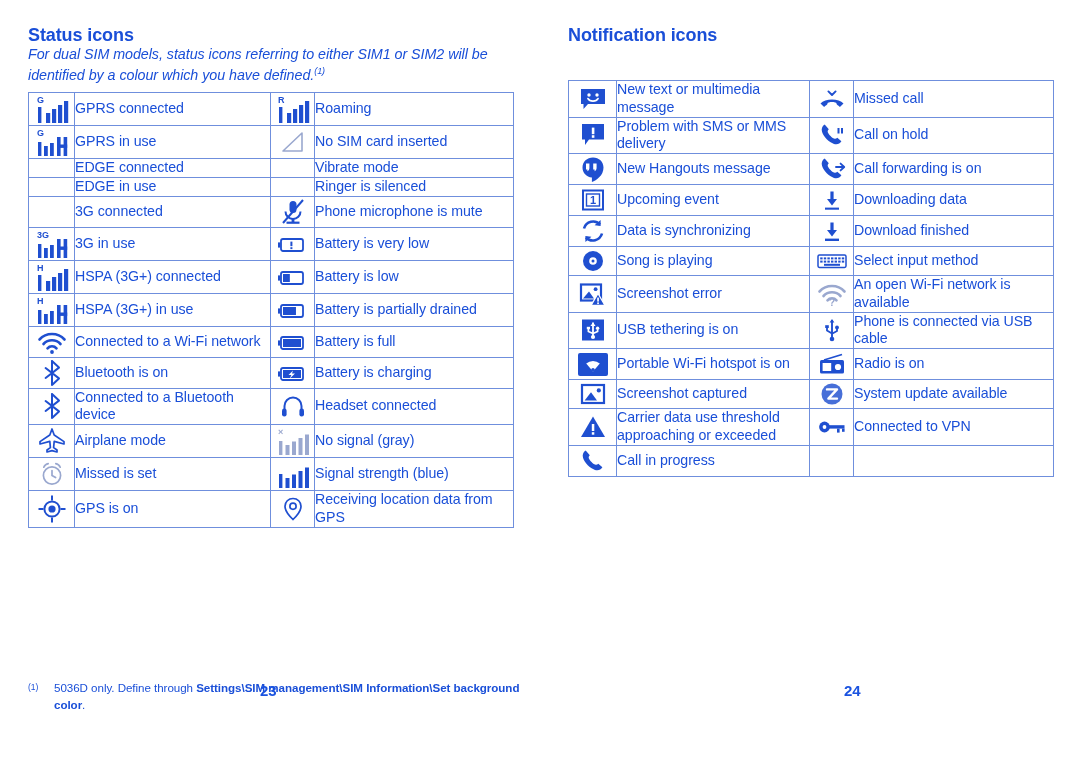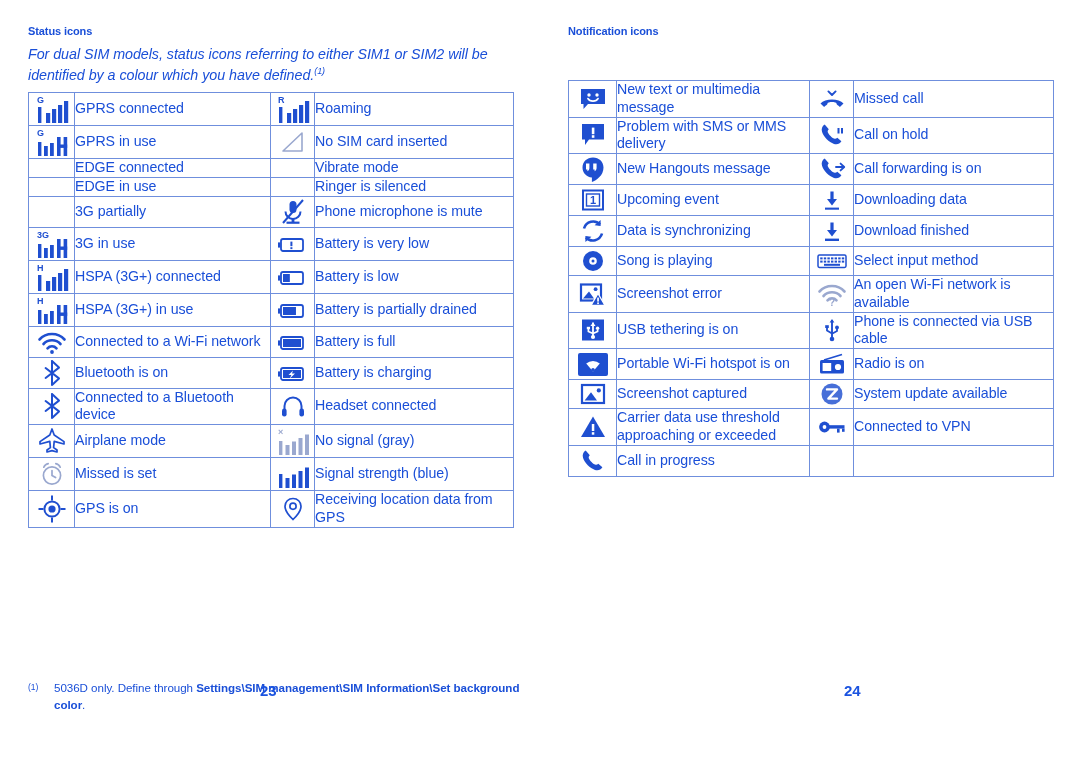--- a/index.html
+++ b/index.html
@@ -16,21 +16,21 @@
     overflow: hidden;
   }
   .page {
     position: absolute;
     top: 0; left: 0;
     width: 1080px;
     height: 767px;
   }
 
   h2.section-title {
-    font-size: 11px;
+    font-size: 18px;
     font-weight: bold;
     letter-spacing: -0.1px;
     color: #1a4fd8;
     margin: 0;
     padding: 0;
   }
   .left-title  { position: absolute; top: 25px; left: 28px; }
   .right-title { position: absolute; top: 25px; left: 568px; }
 
   .intro {
@@ -181,21 +181,21 @@
           <td class="lb">Vibrate mode</td>
         </tr>
         <tr>
           <td class="ic"></td>
           <td class="lb">EDGE in use</td>
           <td class="ic"></td>
           <td class="lb">Ringer is silenced</td>
         </tr>
         <tr>
           <td class="ic"></td>
-          <td class="lb">3G partially</td>
+          <td class="lb">3G connected</td>
           <td class="ic"><span class="icon"><svg width="30" height="30" viewBox="0 0 30 30">
       <rect x="11.5" y="4" width="7" height="12" rx="3.5" fill="#1f4fd0"></rect>
       <path d="M7.5 14.5 a 7.5 7.5 0 0 0 15 0" fill="none" stroke="#1f4fd0" stroke-width="2"></path>
       <rect x="13.6" y="21" width="2.8" height="4" fill="#1f4fd0"></rect>
       <rect x="8.5" y="24.6" width="13" height="2.2" fill="#1f4fd0"></rect>
       <line x1="5" y1="26" x2="25" y2="3" stroke="#1f4fd0" stroke-width="2"></line>
     </svg></span></td>
           <td class="lb">Phone microphone is mute</td>
         </tr>
         <tr>

